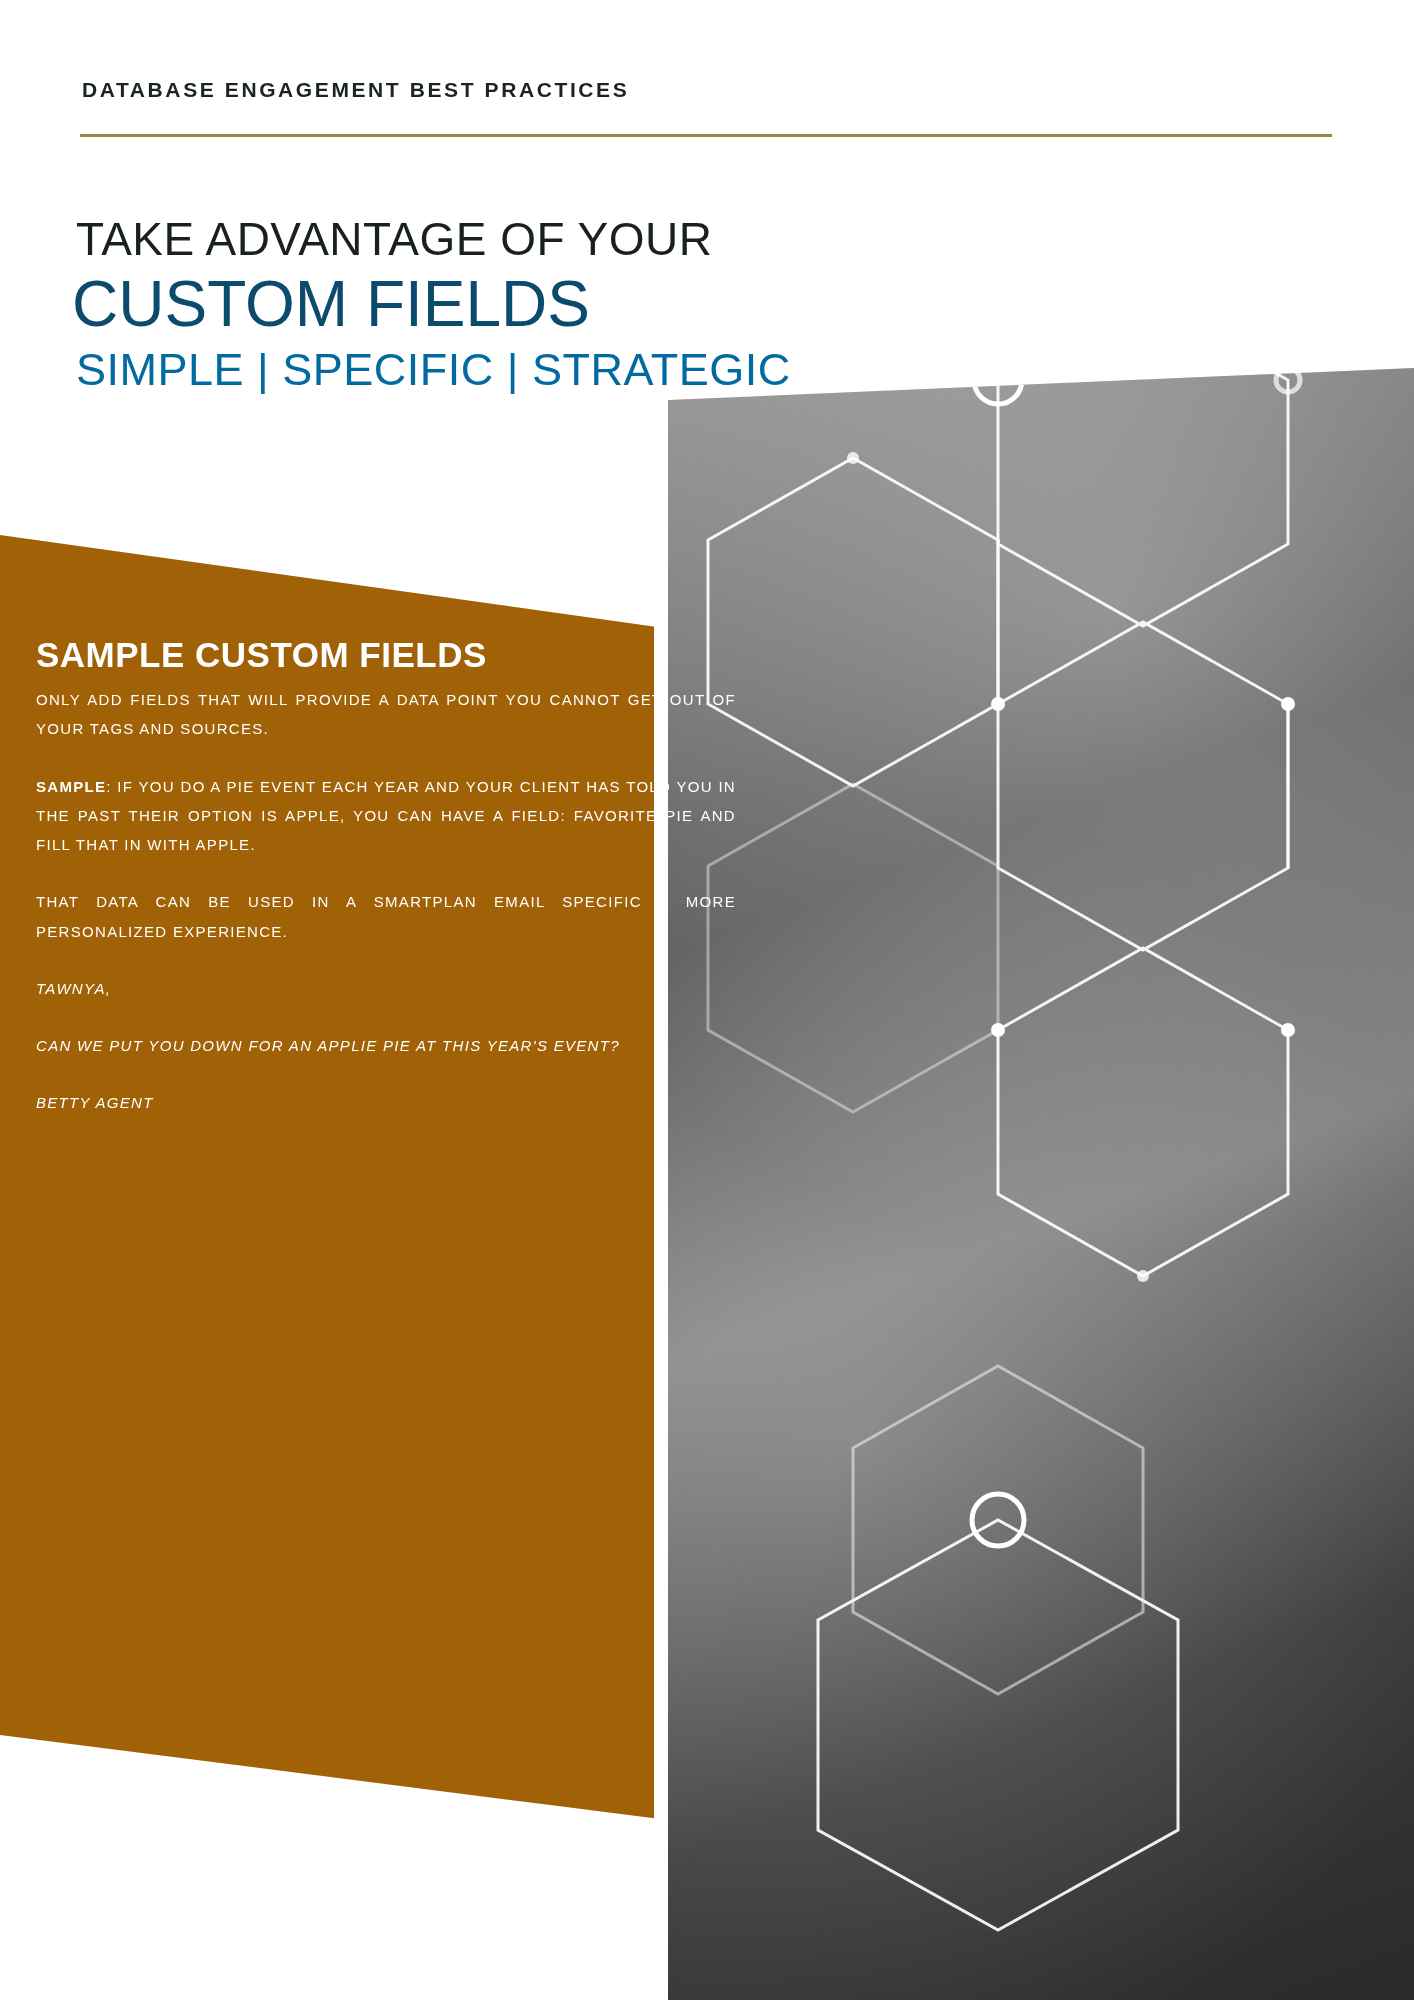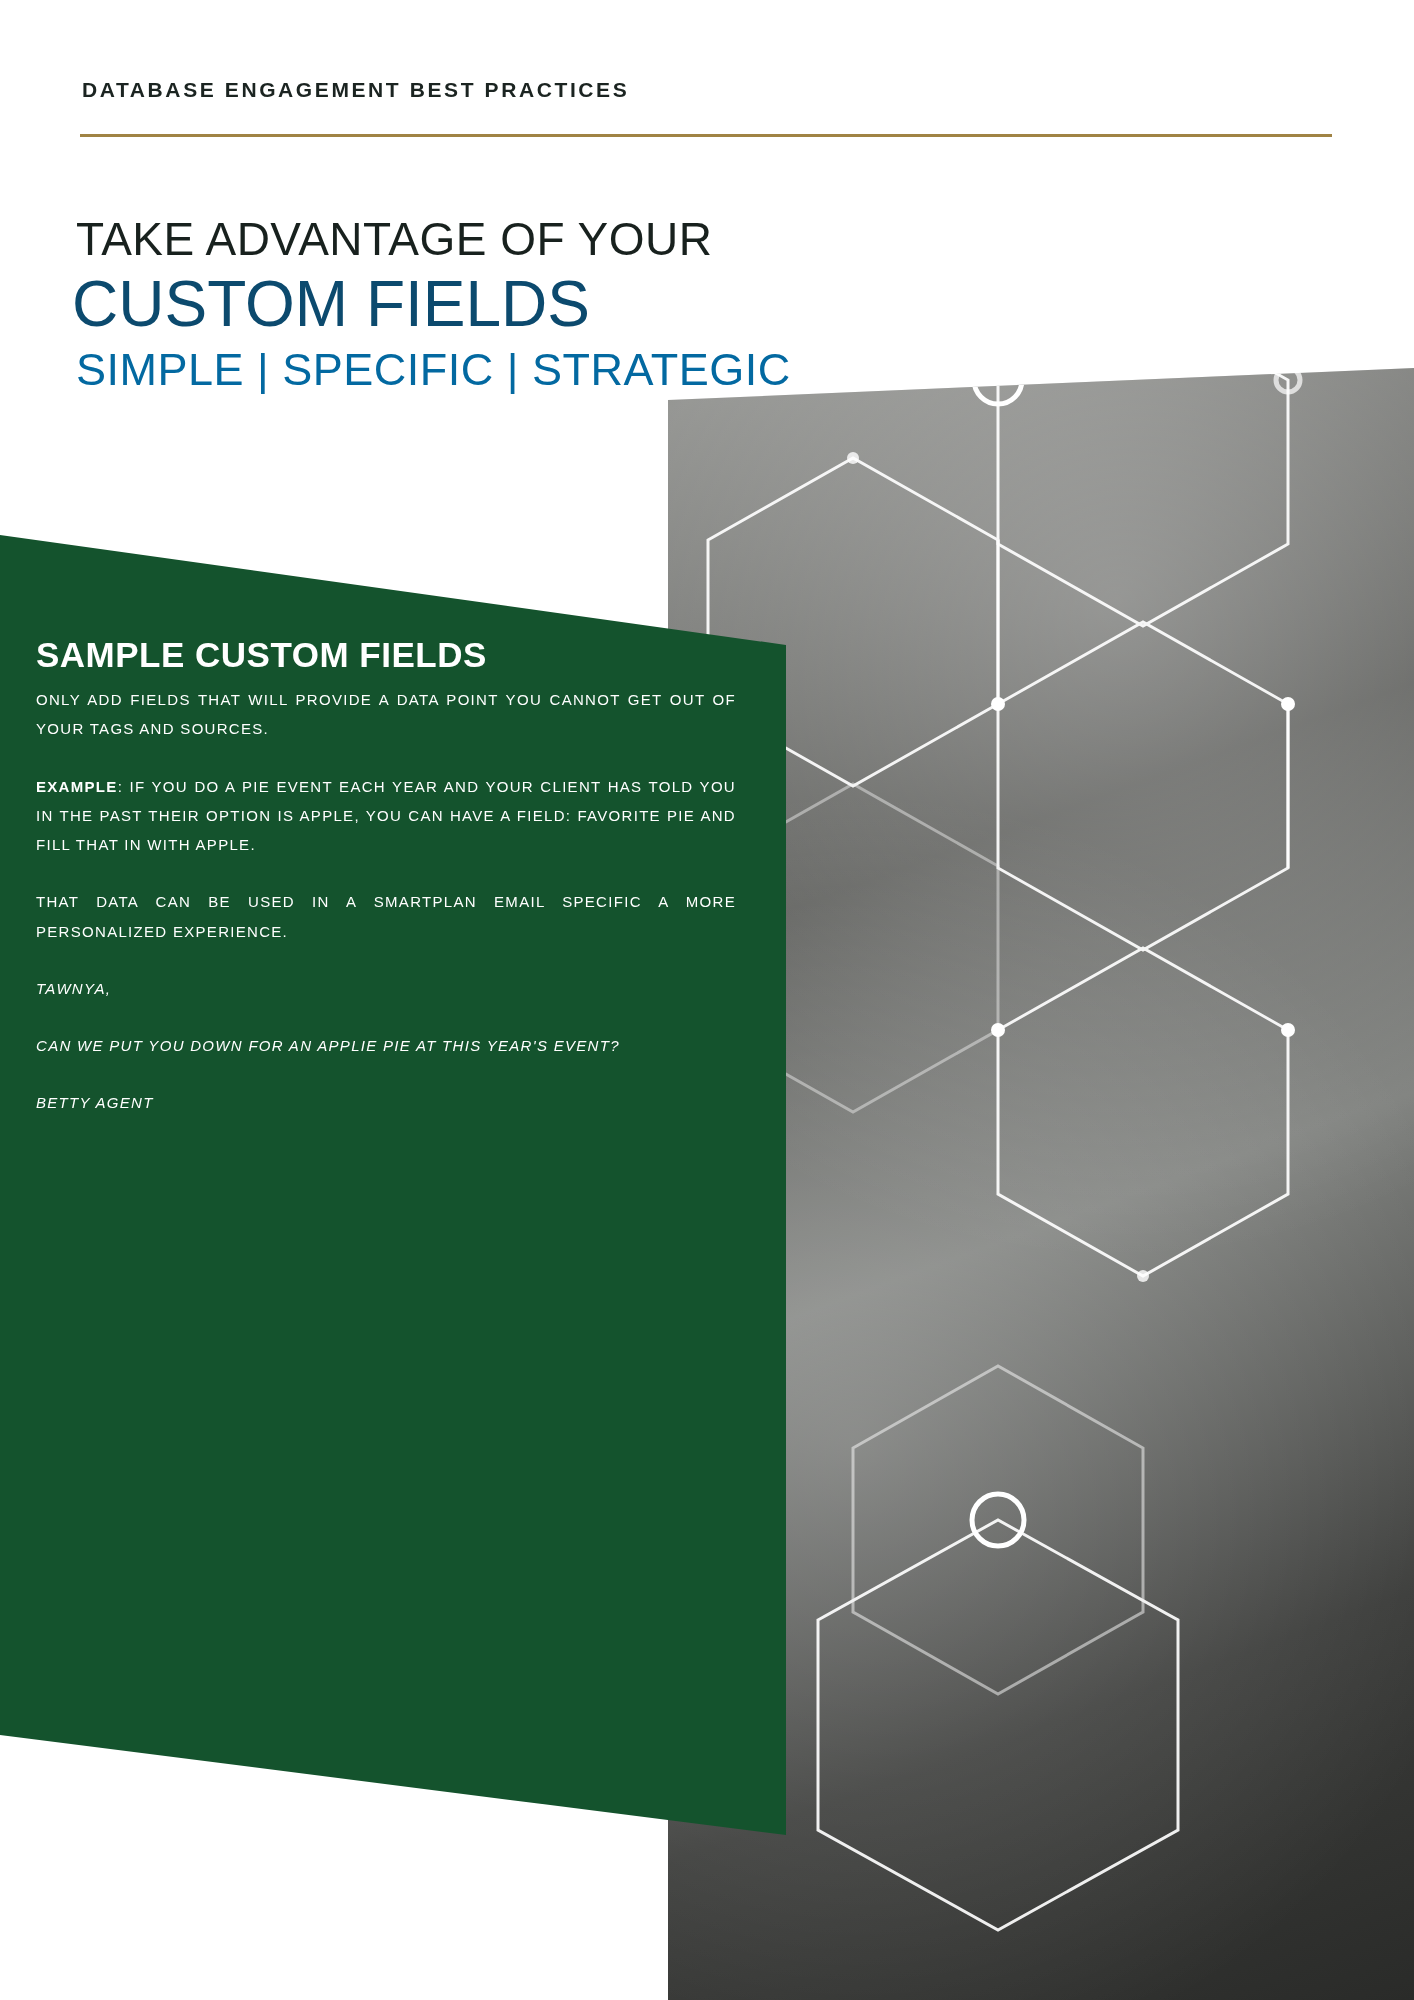--- a/index.html
+++ b/index.html
@@ -83,23 +83,23 @@
       radial-gradient(circle at 60% 30%, rgba(255,255,255,0.30), rgba(255,255,255,0) 45%),
       radial-gradient(circle at 25% 72%, rgba(255,255,255,0.22), rgba(255,255,255,0) 42%),
       linear-gradient(160deg, #6e6f6c 0%, #8d8e8b 18%, #565754 42%, #7e807d 60%, #3b3c3a 82%, #2a2b29 100%);
   }
 
   
   .panel {
     position: absolute;
     left: 0;
     top: 535px;
-    width: 786px;
+    width: 654px;
     height: 1300px;
-    background: #14532d;
+    background: #a16207;
     z-index: 4;
     clip-path: polygon(0 0, 786px 110px, 786px 1300px, 0 1200px);
   }
   .panel-inner {
     position: absolute;
     left: 36px;
     top: 100px;
     width: 700px;
   }
   .panel h2 {
@@ -170,21 +170,21 @@
 </div>
 
 <div class="panel">
   <div class="panel-inner">
     <h2>SAMPLE CUSTOM FIELDS</h2>
 
     <p class="lead">ONLY ADD FIELDS THAT WILL PROVIDE A DATA POINT YOU CANNOT GET OUT OF YOUR TAGS AND SOURCES.</p>
 
     <div class="gap"></div>
 
-    <p><span class="bold">EXAMPLE</span><span>:  IF YOU DO A PIE EVENT EACH YEAR AND YOUR CLIENT HAS TOLD YOU IN THE PAST THEIR OPTION IS APPLE, YOU CAN HAVE A FIELD: FAVORITE PIE AND FILL THAT IN WITH APPLE.</span></p>
+    <p><span class="bold">SAMPLE</span><span>:  IF YOU DO A PIE EVENT EACH YEAR AND YOUR CLIENT HAS TOLD YOU IN THE PAST THEIR OPTION IS APPLE, YOU CAN HAVE A FIELD: FAVORITE PIE AND FILL THAT IN WITH APPLE.</span></p>
 
     <div class="gap"></div>
 
     <p>THAT DATA CAN BE USED IN A SMARTPLAN EMAIL SPECIFIC A MORE PERSONALIZED EXPERIENCE.</p>
 
     <div class="gap"></div>
 
     <p class="ital">TAWNYA,</p>
 
     <div class="gap"></div>

